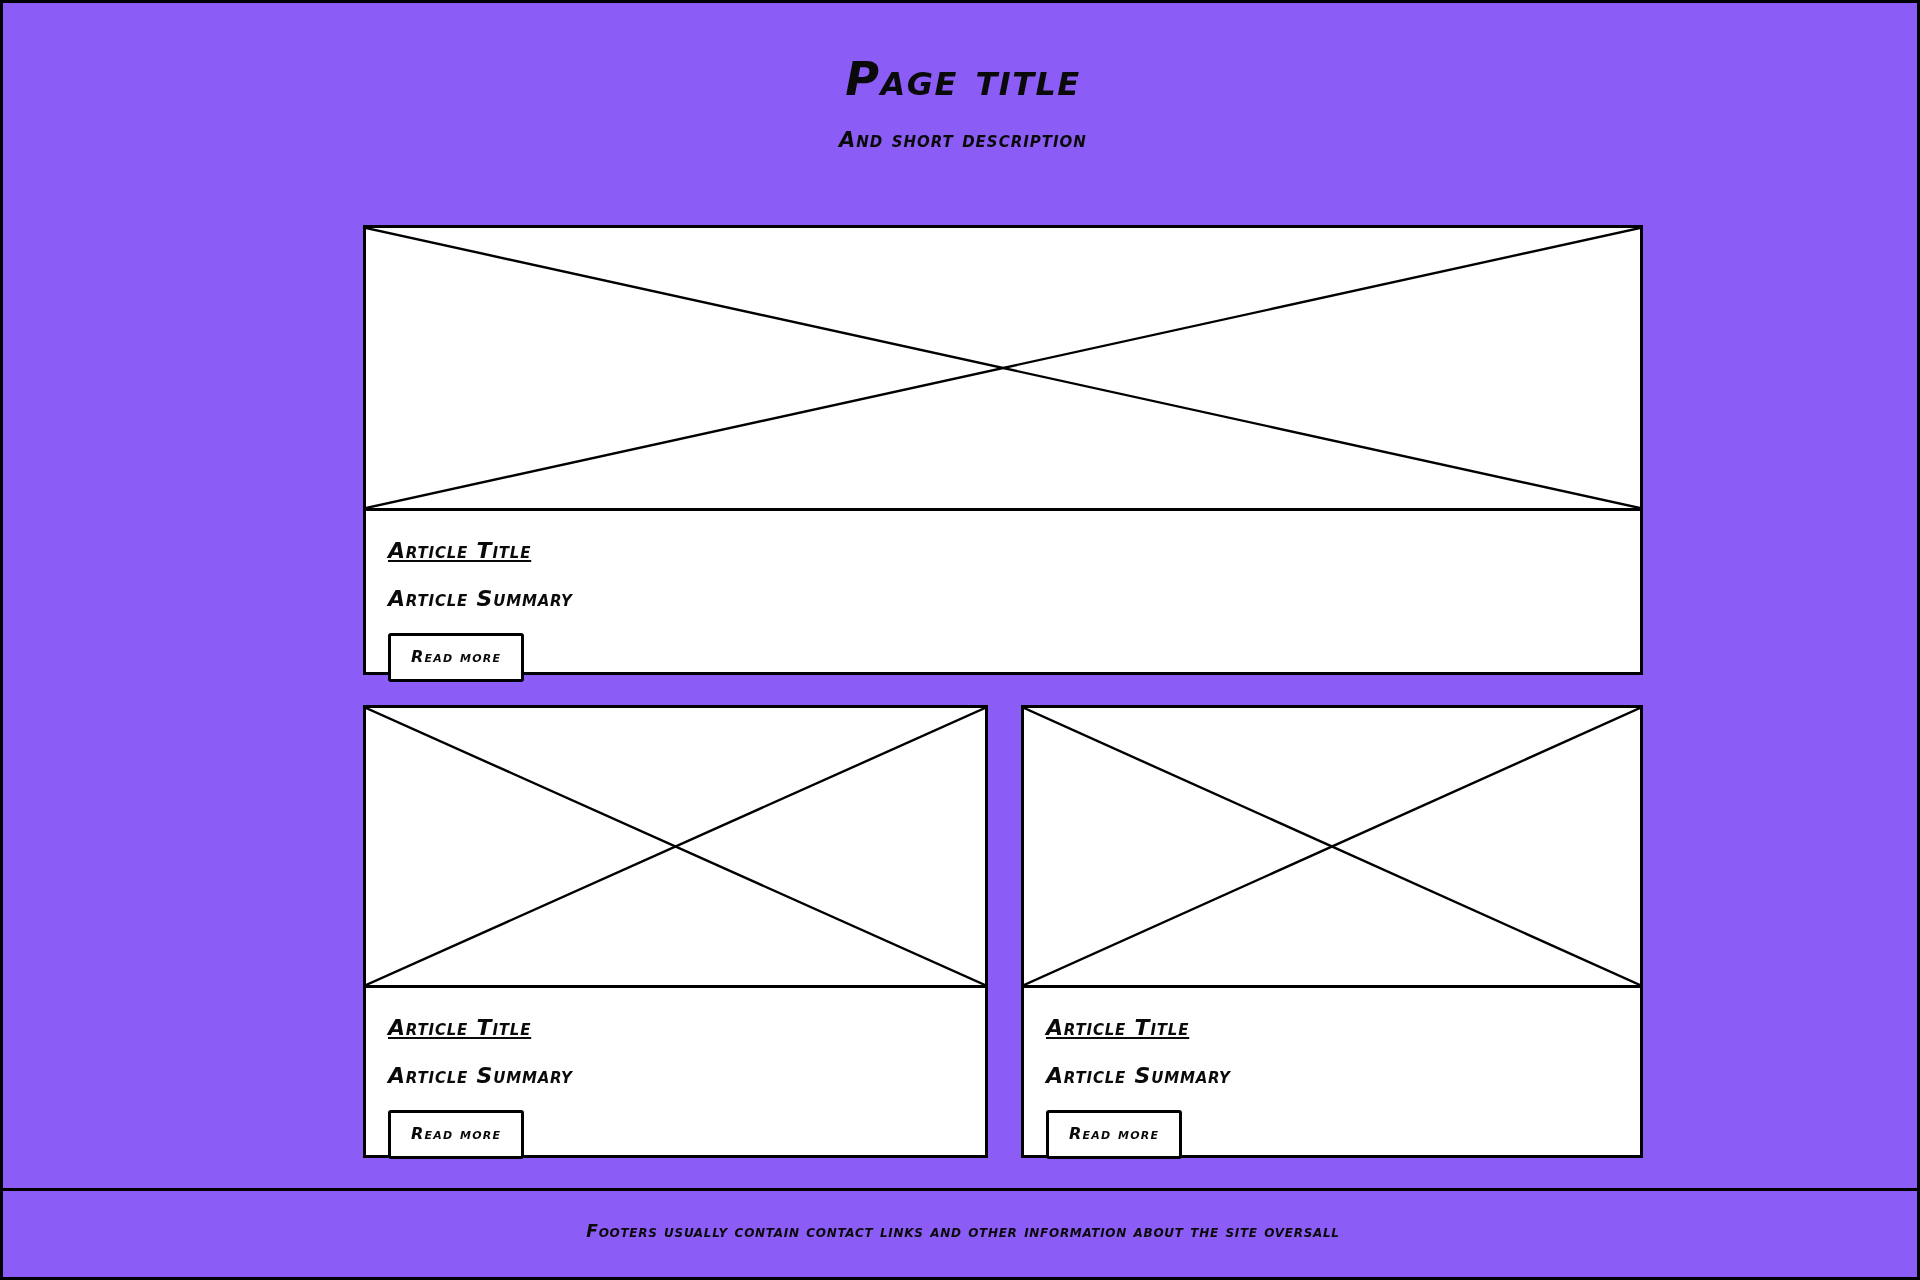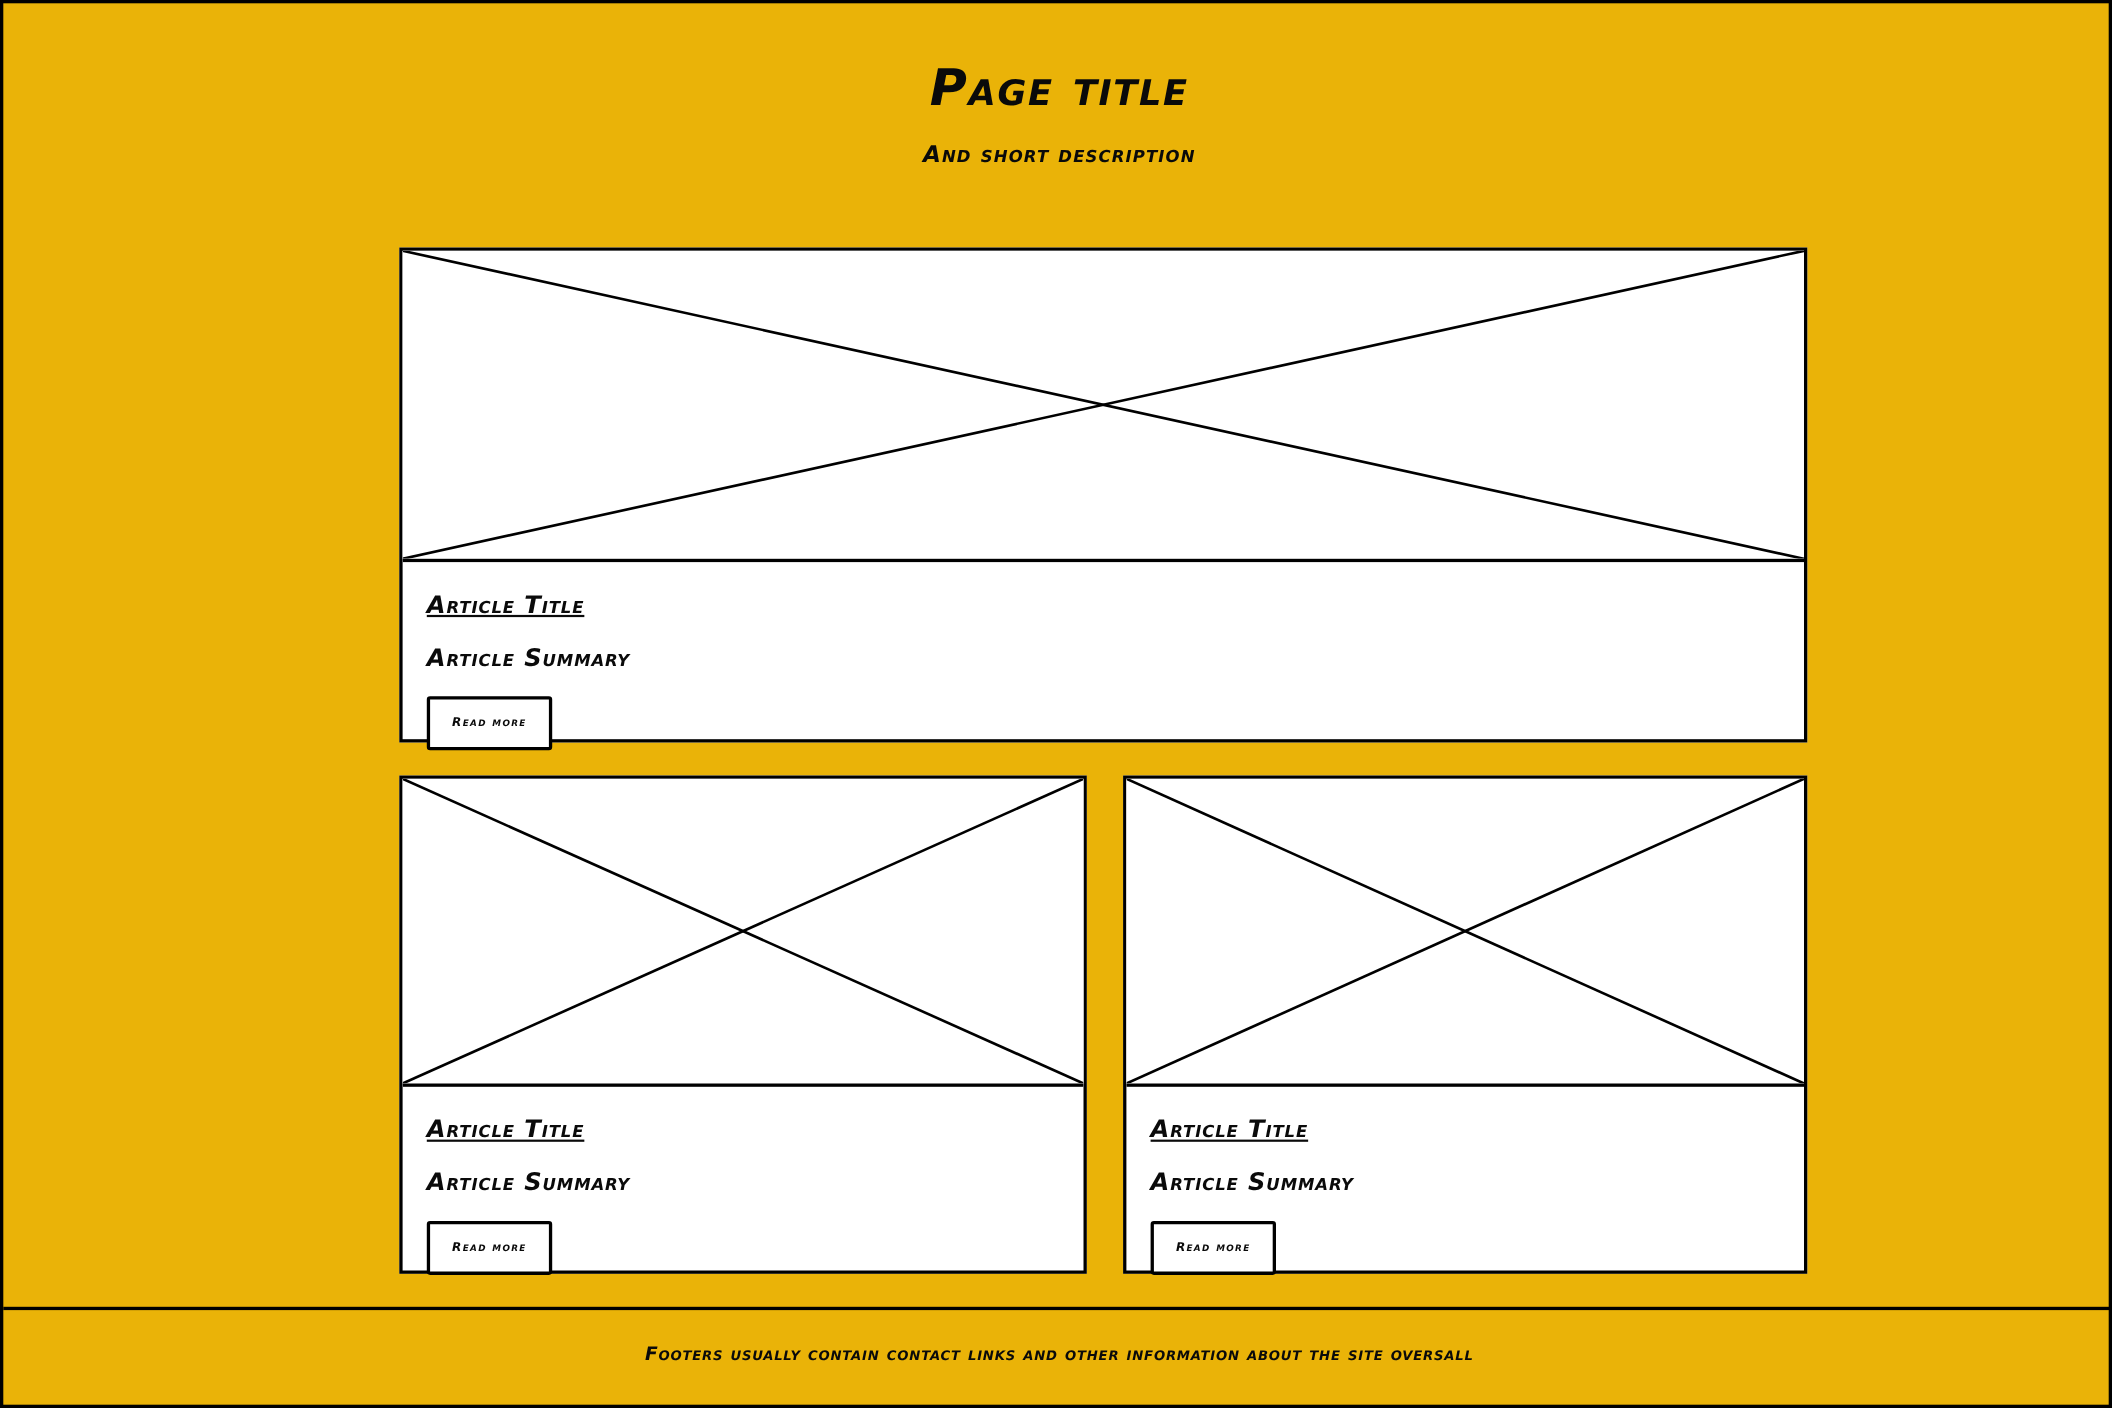--- a/index.html
+++ b/index.html
@@ -12,21 +12,21 @@
     overflow: hidden;
   }
 
   
   .page-frame {
     position: absolute;
     left: 0; top: 0;
     width: 1920px;
     height: 1280px;
     border: 3px solid #000000;
-    background: #eab308;
+    background: #8b5cf6;
   }
 
   
   .wf-text {
     font-family: "DejaVu Sans", sans-serif;
     font-weight: 700;
     font-style: italic;
     font-variant: small-caps;
     color: #0a0a0a;
     letter-spacing: 0.5px;
@@ -126,21 +126,21 @@
     margin-top: 22px;
     letter-spacing: 0.8px;
   }
   .read-more-btn {
     display: inline-block;
     margin-top: 22px;
     padding: 11px 20px 12px 20px;
     border: 3px solid #000000;
     border-radius: 3px;
     background: #ffffff;
-    font-size: 11px;
+    font-size: 16px;
     line-height: 20px;
     letter-spacing: 1.2px;
     cursor: pointer;
   }
 
   
   .footer-divider {
     position: absolute;
     left: 0;
     top: 1185px;

